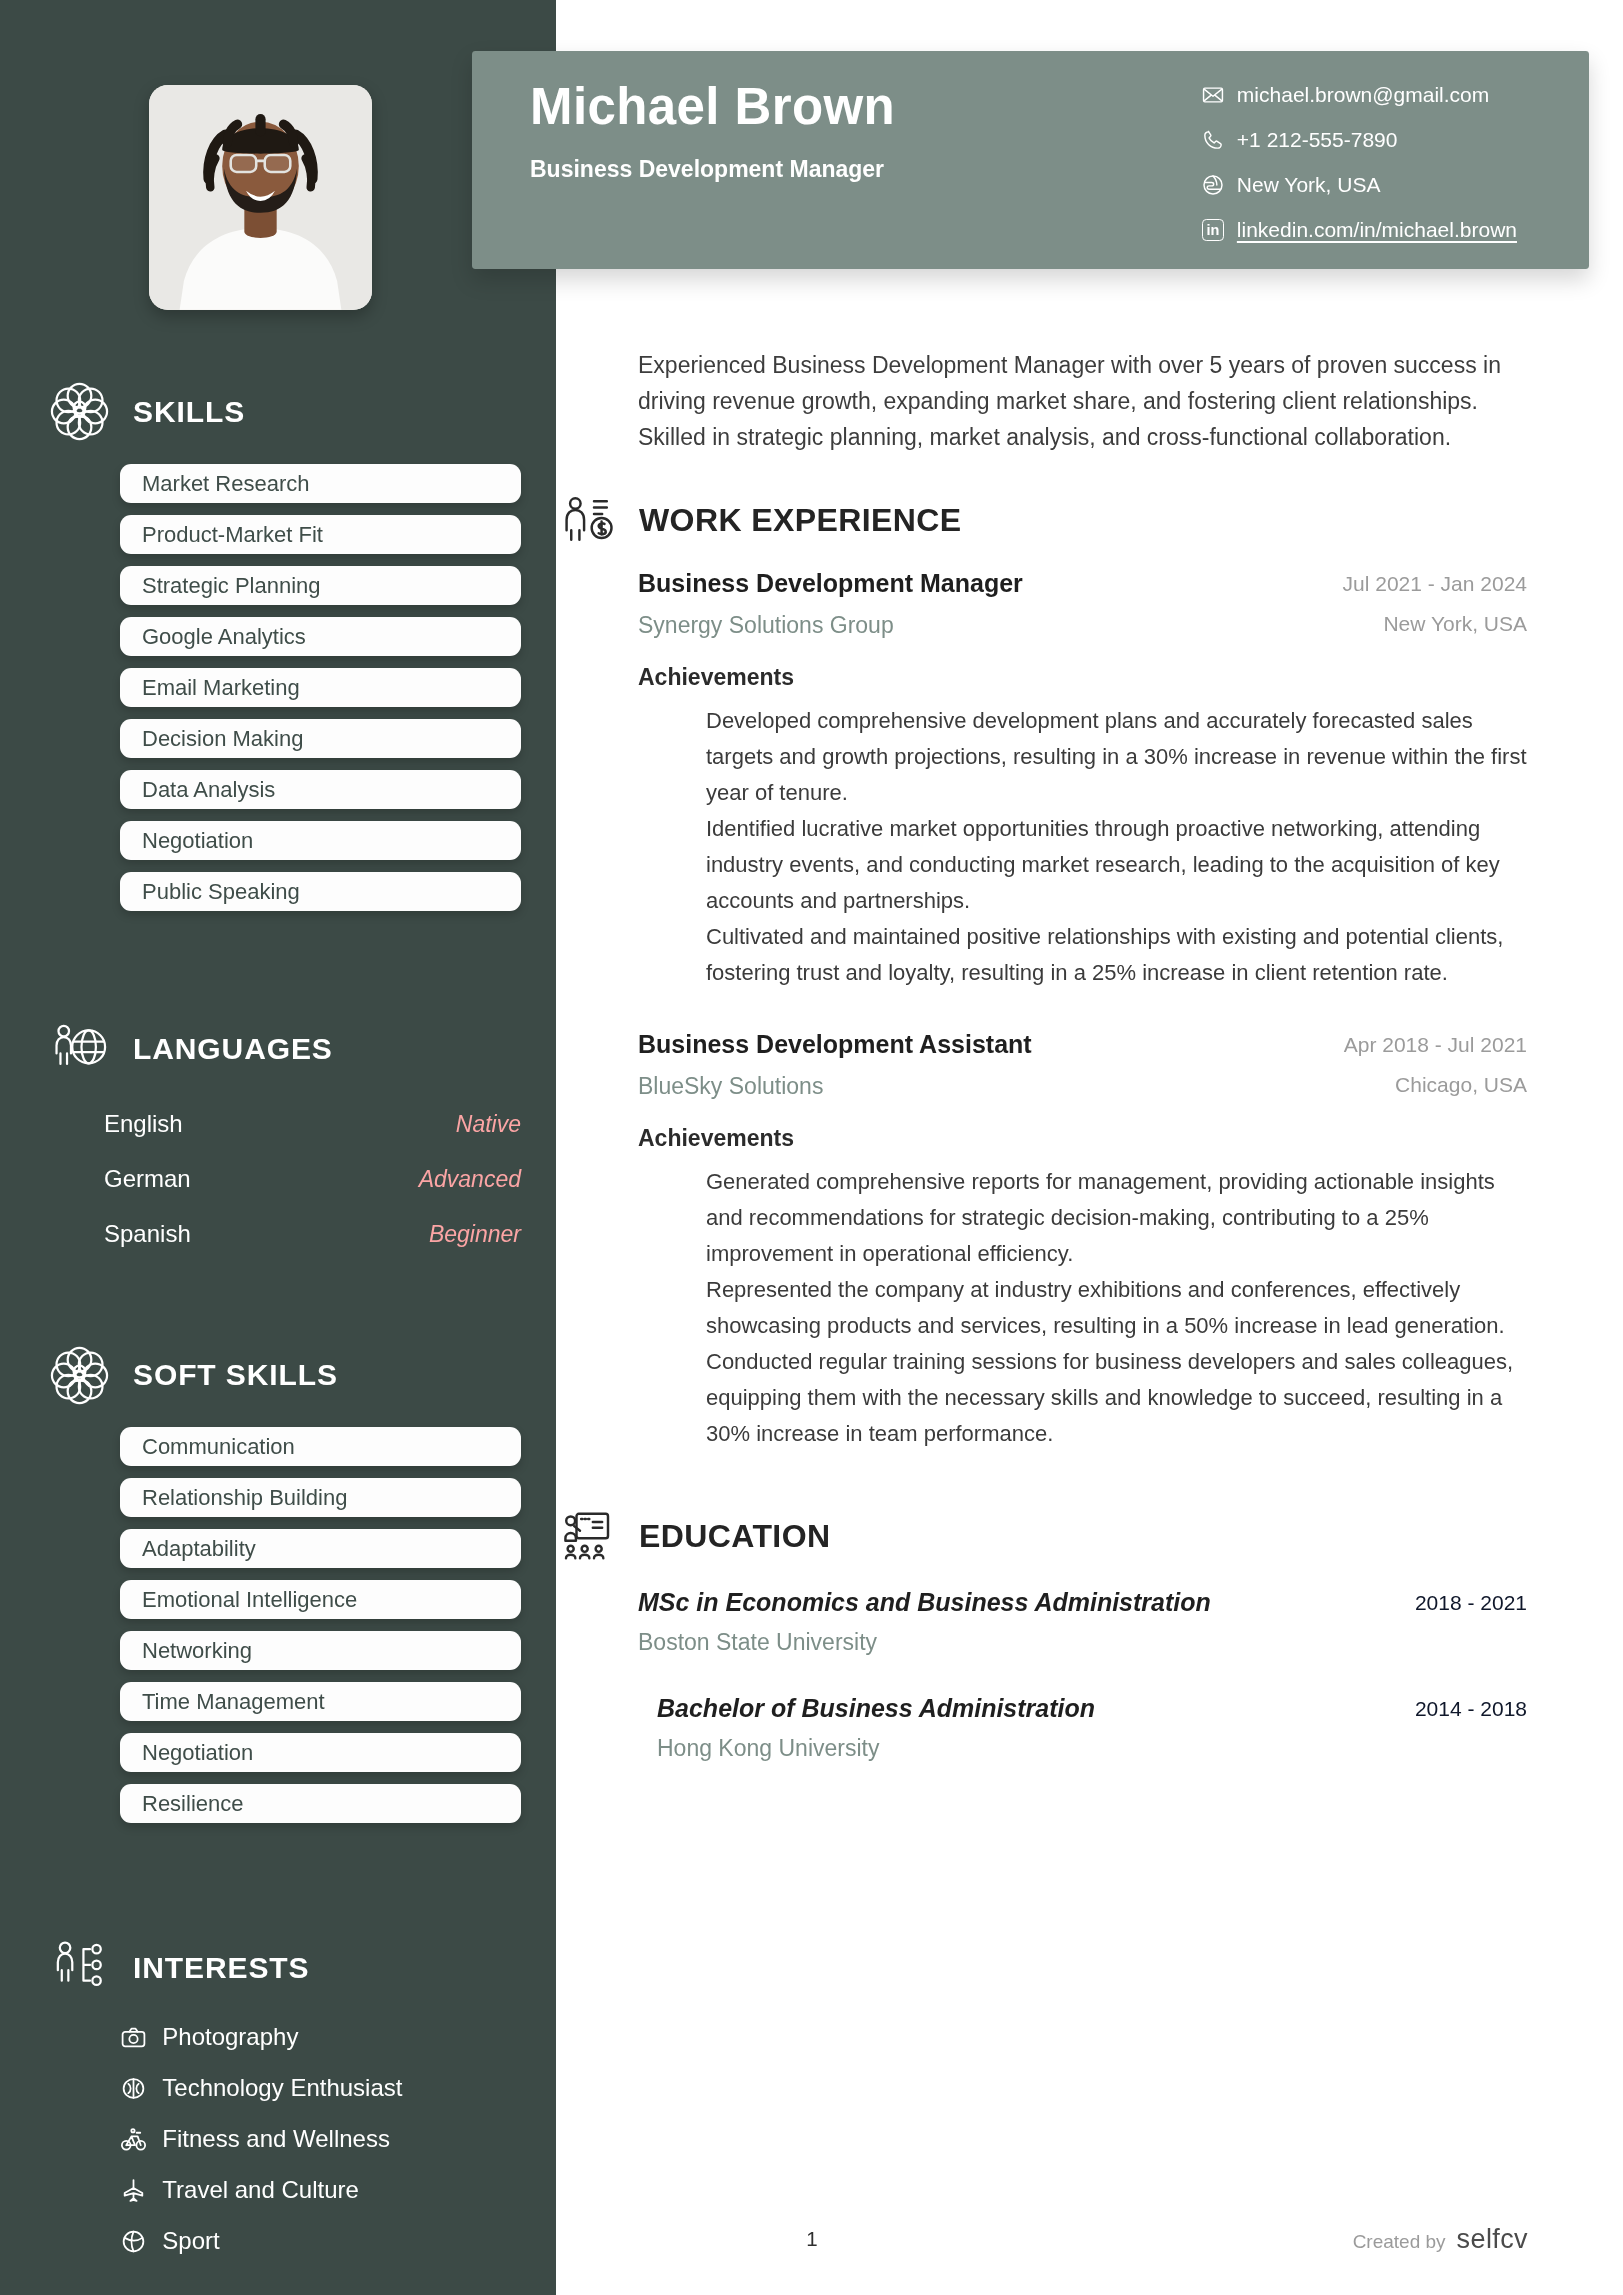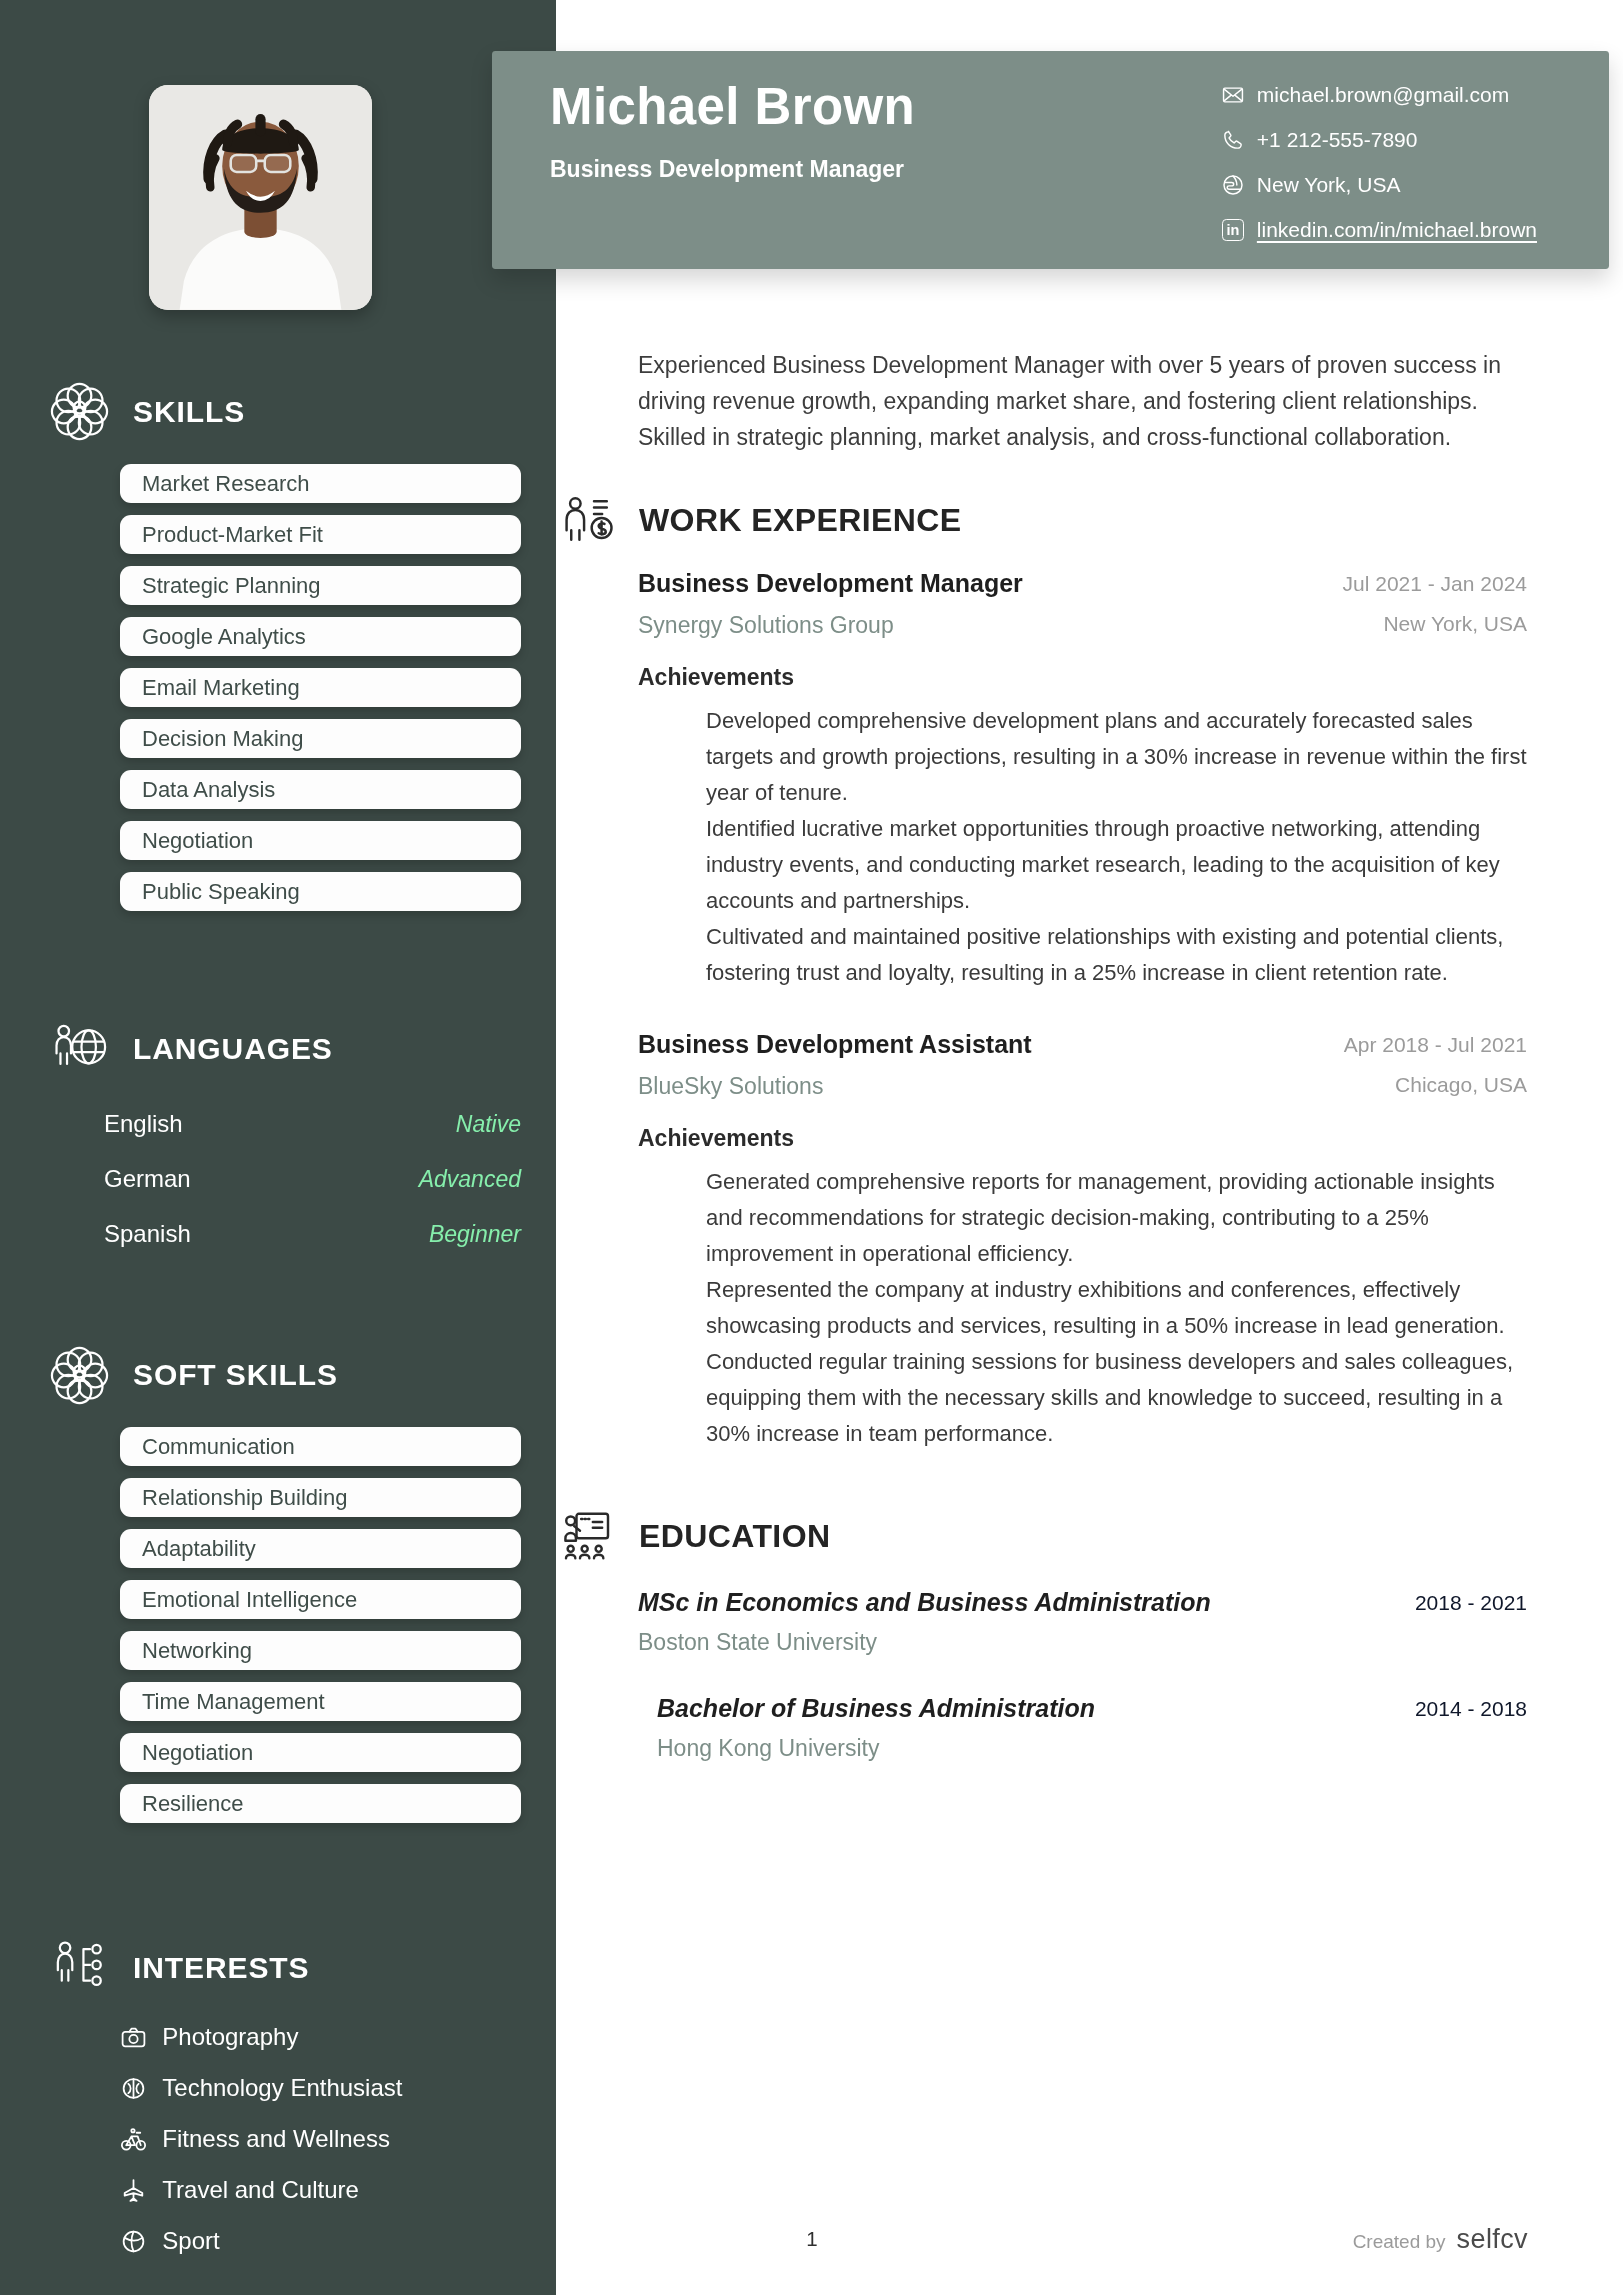--- a/index.html
+++ b/index.html
@@ -17,34 +17,34 @@
   .side-head .s-icon { width:63px; height:63px; flex:0 0 auto; }
   .side-head h2 { font-size:30px; font-weight:800; letter-spacing:0.9px; color:#fff; }
 
   .chips { margin-left:72px; margin-top:20.5px; }
   .chip { background:#fdfdfd; color:#3F4D49; border-radius:11px; height:39px; line-height:39px;
           padding-left:22px; font-size:22px; margin-bottom:12px; box-shadow:0 4.3px 8.5px rgba(0,0,0,.18); }
 
   .langs { margin-left:56px; margin-top:29px; }
   .lang-row { display:flex; justify-content:space-between; align-items:baseline; margin-bottom:27px; }
   .lang-name { font-size:24px; color:#fff; }
-  .lang-level { font-size:23px; font-style:italic; color:#86efac; }
+  .lang-level { font-size:23px; font-style:italic; color:#fca5a5; }
 
   .interests { margin-left:72px; margin-top:24px; }
   .interest-row { display:flex; align-items:center; gap:15.3px; margin-bottom:23px; }
   .interest-row .i-icon { width:27px; height:27px; flex:0 0 auto; }
   .interest-label { font-size:24px; color:#fff; }
 
   .m-skills { margin-top:70px; }
   .m-langs { margin-top:107px; }
   .m-soft { margin-top:96px; }
   .m-interests { margin-top:113px; }
 
   
-  .banner { position:absolute; left:492px; top:51px; width:1117px; height:218px; background:#7D8E88;
+  .banner { position:absolute; left:472px; top:51px; width:1117px; height:218px; background:#7D8E88;
             border-radius:3.4px; box-shadow:0 10.2px 22px rgba(0,0,0,.16);
             display:flex; padding:29px 72px 0 58px; color:#fff; }
   .banner h1 { font-size:51px; font-weight:800; letter-spacing:0.4px; line-height:1.05; }
   .banner .job-title { margin-top:22px; font-size:23px; font-weight:700; }
   .contacts { margin-left:auto; display:flex; flex-direction:column; gap:21px; padding-top:3.4px; list-style:none; }
   .contact-row { display:flex; align-items:center; gap:12px; font-size:21px; }
   .contact-row .c-icon { width:24px; height:24px; flex:0 0 auto; display:flex; align-items:center; justify-content:center; }
   .contact-link { text-decoration:underline; text-underline-offset:4.3px; color:#fff; }
   .li-badge { display:inline-block; border:1.7px solid #fff; border-radius:4.3px; width:22px; height:22px;
               font-size:14.5px; font-weight:700; text-align:center; line-height:20.5px; }

